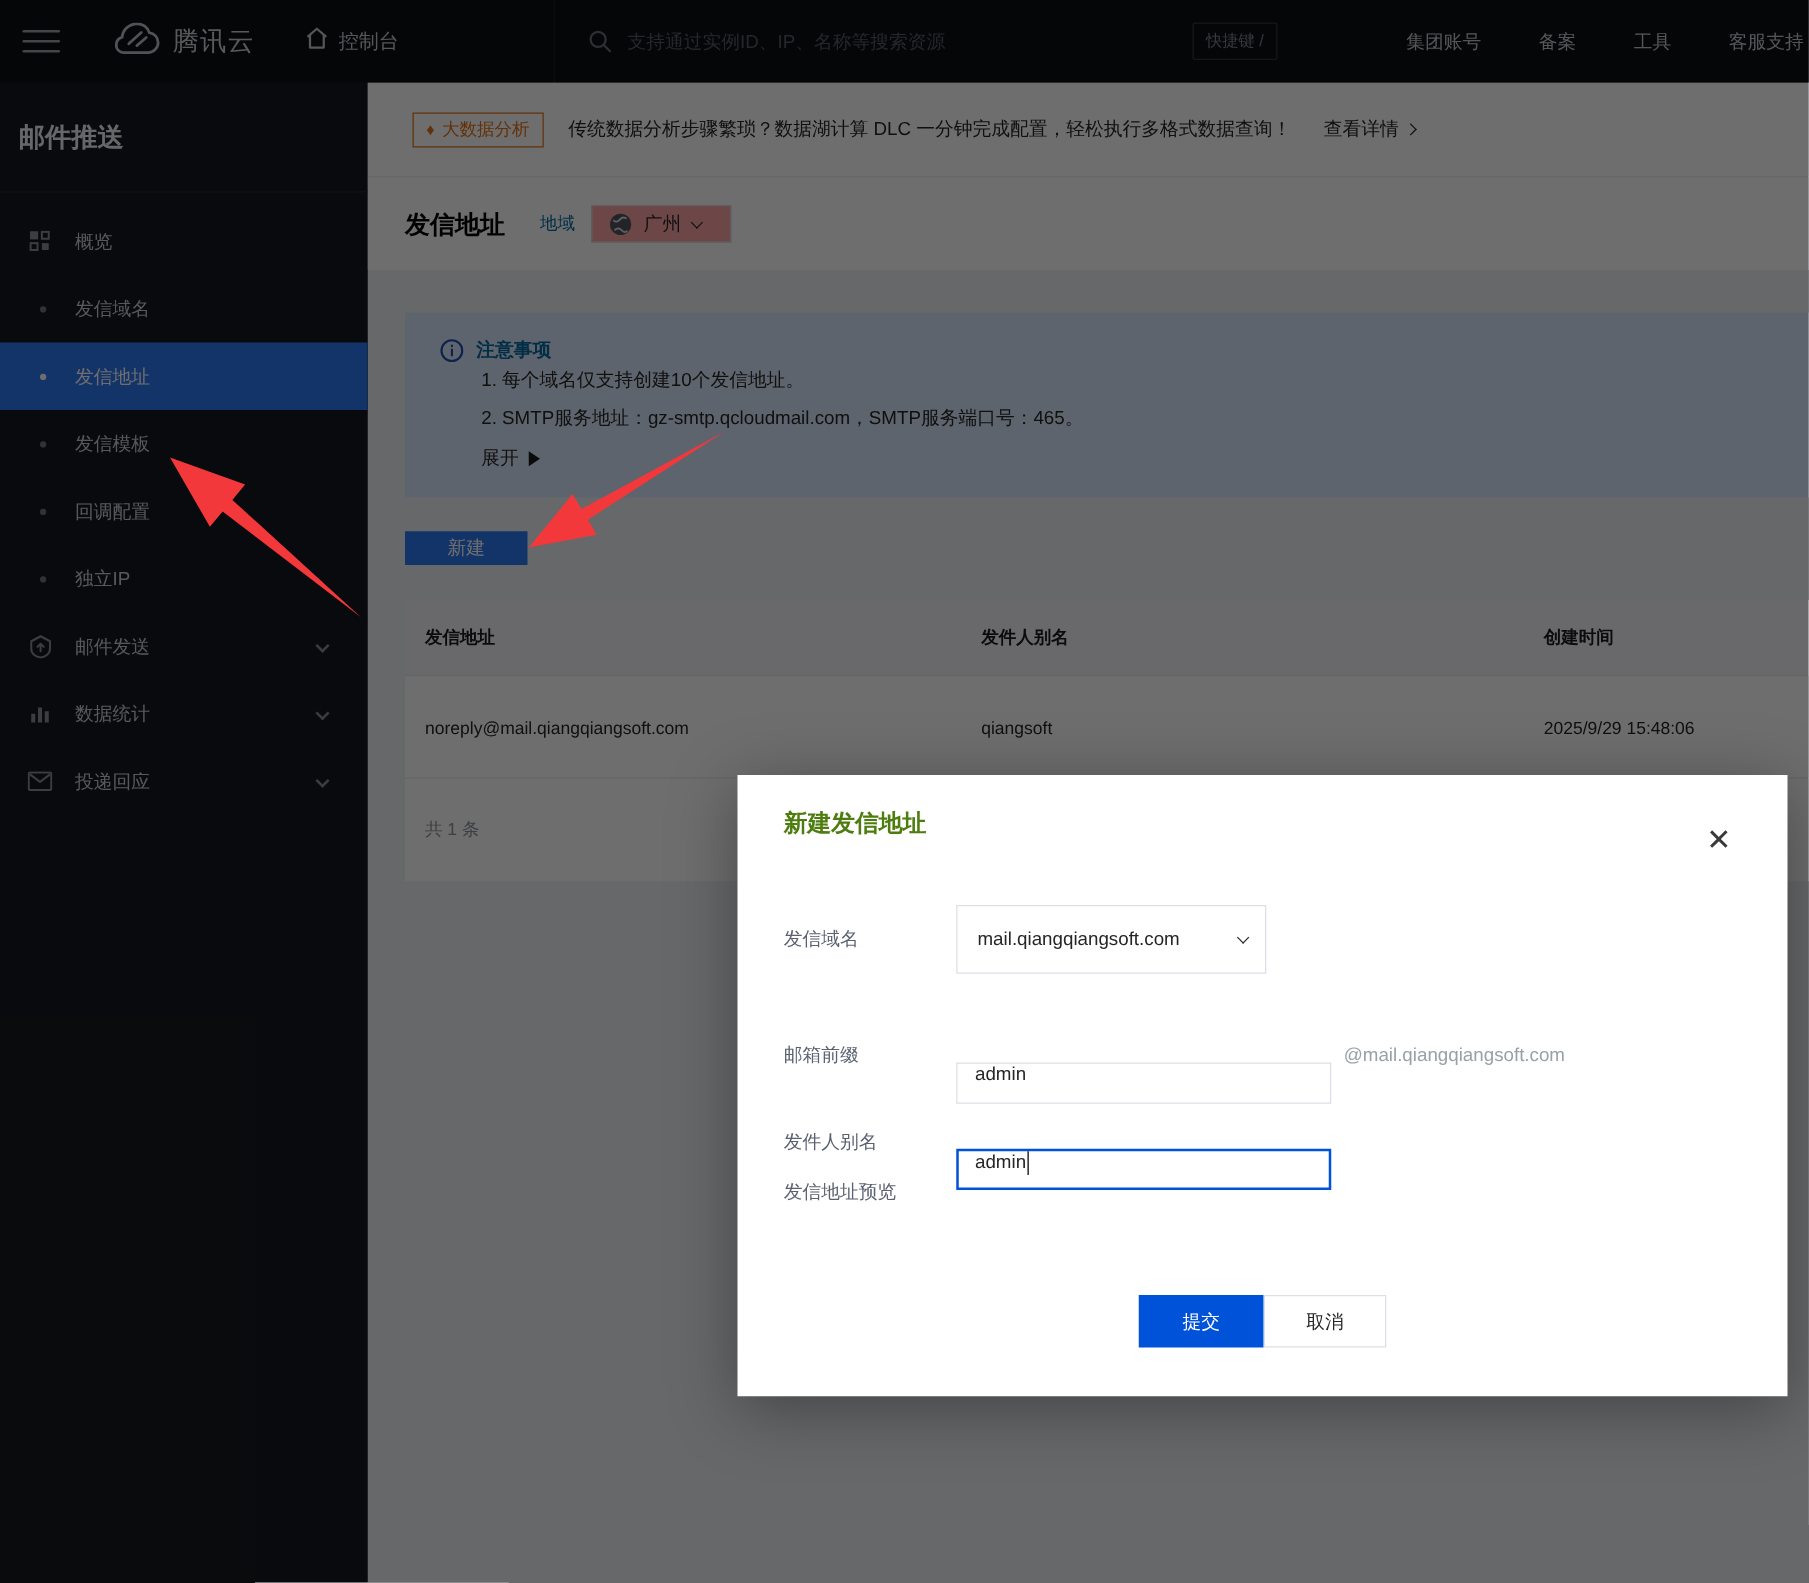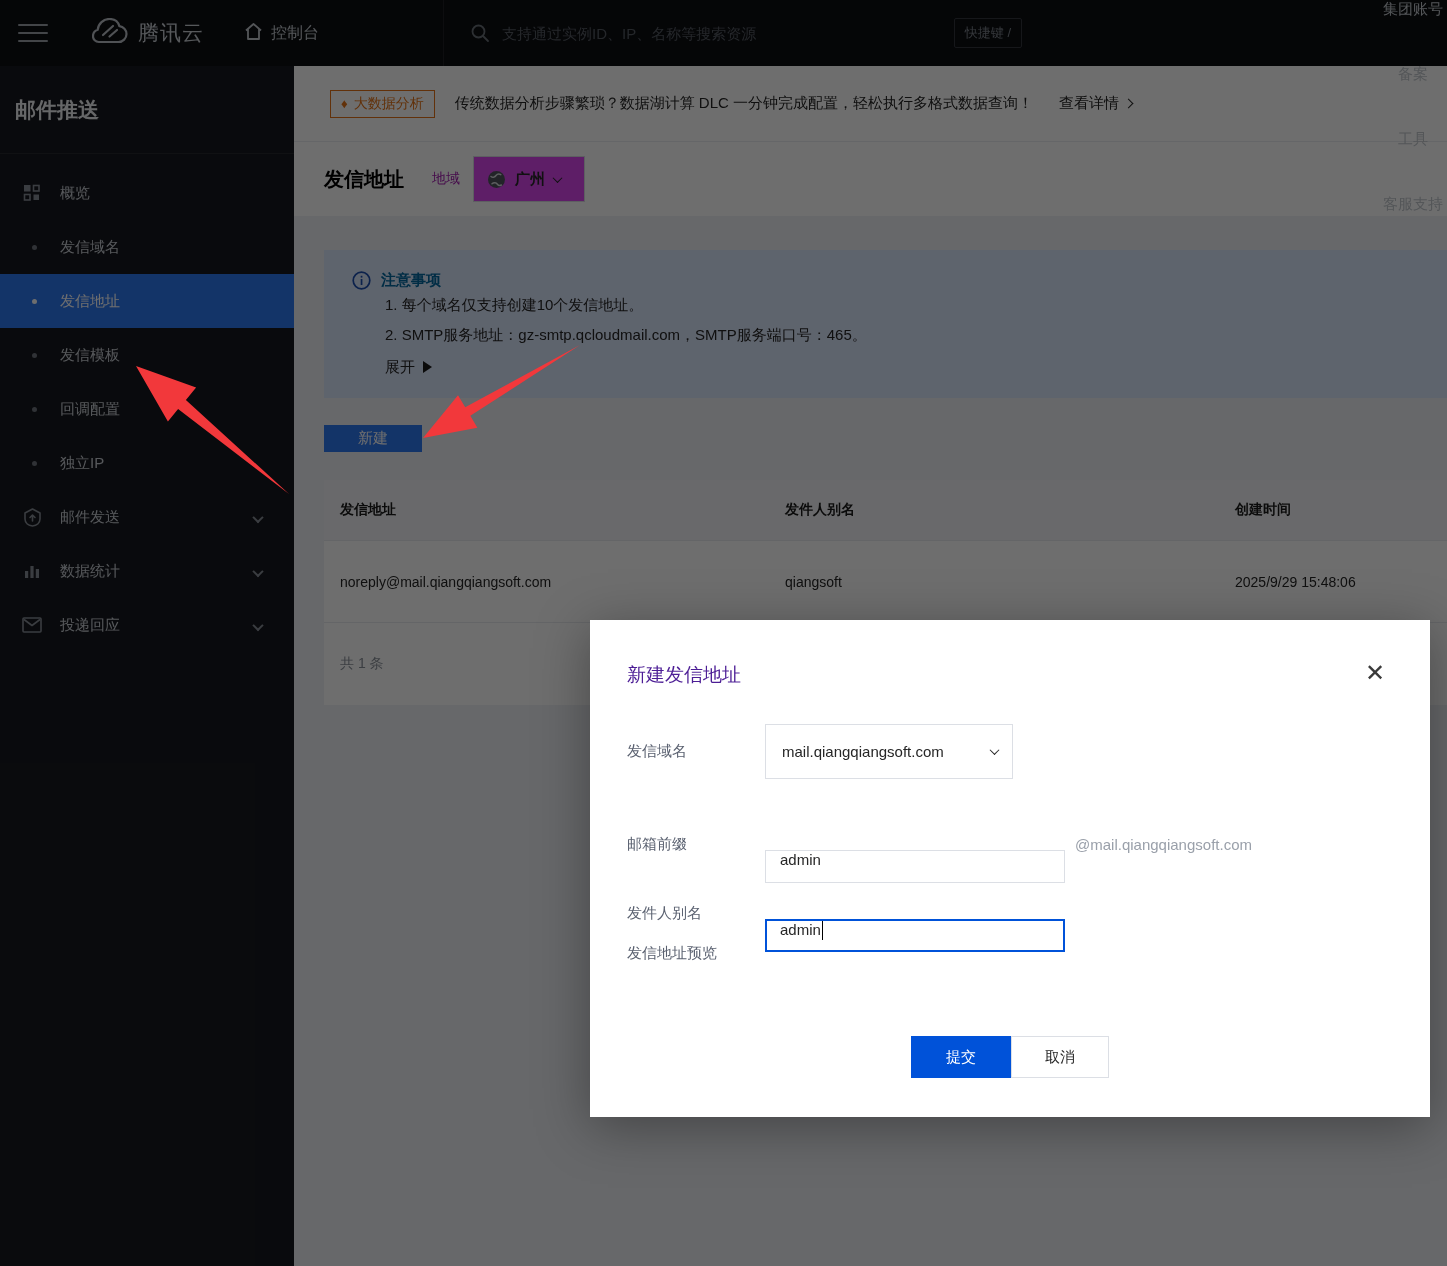--- a/index.html
+++ b/index.html
@@ -12,21 +12,21 @@
   .tb-burger { margin-left:16px; width:34px; height:26px; display:flex; flex-direction:column; justify-content:space-between; padding:4px 2px; cursor:pointer; }
   .tb-burger span { display:block; height:2px; background:#9ba1a8; border-radius:1px; }
   .tb-logo { margin-left:42px; display:flex; align-items:center; gap:10px; color:#c9ced4; }
   .tb-logo .brand-text { font-size:21px; letter-spacing:1px; }
   .tb-console { margin-left:40px; display:flex; align-items:center; gap:8px; color:#c2c7cd; font-size:16px; cursor:pointer; }
   .tb-search { position:absolute; left:443px; top:0; width:592px; height:66px; border-left:1px solid rgba(255,255,255,0.08); display:flex; align-items:center; }
   .tb-search svg { margin-left:26px; flex:none; }
   .tb-search input { flex:1; margin-left:12px; background:transparent; border:none; outline:none; color:#b9bec5; font-size:15px; font-family:inherit; }
   .tb-search input::placeholder { color:#565b63; }
   .tb-shortcut { flex:none; margin-right:13px; border:1px solid #33373d; color:#7d838b; font-size:13px; padding:5px 10px; border-radius:2px; white-space:nowrap; }
-  .tb-menu { position:absolute; right:0; top:0; height:66px; display:flex; align-items:center; gap:46px; padding-right:4px;flex-direction:column; }
+  .tb-menu { position:absolute; right:0; top:0; height:66px; display:flex; align-items:center; gap:46px; padding-right:4px; }
   .tb-menu .tb-item { color:#c2c7cd; font-size:15px; white-space:nowrap; cursor:pointer; }
 
   
   .sidebar { position:absolute; left:0; top:66px; width:294px; bottom:0; background:#17191e; z-index:10; }
   .sb-title { height:88px; display:flex; align-items:center; padding-left:15px; color:#edeff2; font-size:21px; font-weight:bold; border-bottom:1px solid #26282e; }
   .sb-menu { padding-top:12px; }
   .sb-row { height:54px; display:flex; align-items:center; position:relative; cursor:pointer; color:#c7ccd3; font-size:15px; }
   .sb-row .sb-ico { position:absolute; left:22px; width:20px; height:20px; display:flex; align-items:center; justify-content:center; color:#878d96; }
   .sb-row .sb-label { margin-left:60px; }
   .sb-row .sb-dot { position:absolute; left:32px; width:5px; height:5px; border-radius:50%; background:#6f757e; }
@@ -40,22 +40,22 @@
   
   .main { position:absolute; left:294px; top:66px; right:0; bottom:0; background:#eef1f5; }
   .banner { height:76px; background:#ffffff; border-bottom:1px solid #ebedf0; display:flex; align-items:center; }
   .promo-tag { margin-left:36px; display:flex; align-items:center; gap:6px; border:1px solid #e37318; color:#e37318; font-size:14px; padding:4px 10px; white-space:nowrap; }
   .banner-text { margin-left:20px; font-size:15px; color:#262626; white-space:nowrap; }
   .banner-link { margin-left:26px; font-size:15px; color:#262626; display:flex; align-items:center; gap:6px; cursor:pointer; white-space:nowrap; }
   .banner-link .chev-r { width:7px; height:7px; border-right:1.5px solid #262626; border-top:1.5px solid #262626; transform:rotate(45deg); display:inline-block; }
 
   .page-header { height:74px; background:#ffffff; display:flex; align-items:center; }
   .page-title { margin-left:30px; font-size:20px; font-weight:bold; color:#000000; }
-  .region-label { margin-left:28px; font-size:14px; color:#a21caf; }
-  .region-select { margin-left:13px; height:46px; min-width:112px; border:1px solid #d8dbe0; display:flex; align-items:center; padding:0 14px 0 13px; gap:9px; cursor:pointer; background:#d946ef;font-weight:bold; }
+  .region-label { margin-left:28px; font-size:14px; color:#0369a1; }
+  .region-select { margin-left:13px; height:30px; min-width:112px; border:1px solid #d8dbe0; display:flex; align-items:center; padding:0 14px 0 13px; gap:9px; cursor:pointer; background:#fca5a5; }
   .region-select .rg-txt { font-size:15px; color:#262626; }
   .region-select .chev { width:7px; height:7px; border-width:1.5px; color:#262626; }
 
   .notice { margin:34px 0 0 30px; background:#dbe7fd; padding:21px 20px 16px 28px; }
   .notice-head { display:flex; align-items:center; gap:10px; }
   .notice-title { font-size:15px; font-weight:bold; color:#0369a1; }
   .notice-item { margin-left:33px; font-size:15px; color:#262626; line-height:30px; }
   .notice-item:first-of-type { margin-top:8px; }
   .notice-expand { margin-left:33px; margin-top:2px; font-size:15px; color:#262626; display:flex; align-items:center; gap:8px; cursor:pointer; line-height:30px; }
   .tri-right { width:0; height:0; border-left:9px solid #1a1a1a; border-top:6px solid transparent; border-bottom:6px solid transparent; display:inline-block; }
@@ -67,21 +67,21 @@
   .t-head { height:60px; background:#f3f4f7; }
   .t-head .t-cell { font-size:14px; font-weight:bold; color:#1a1a1a; }
   .t-cell { padding-left:16px; }
   .t-row { height:82px; border-top:1px solid #e7eaee; font-size:14px; color:#262626; }
   .t-pager { height:83px; border-top:1px solid #e7eaee; display:flex; align-items:center; }
   .t-pager span { margin-left:16px; font-size:14px; color:#8a9099; }
 
   
   .overlay { position:absolute; left:0; top:0; right:0; bottom:0; background:rgba(0,0,0,0.57); z-index:40; }
   .modal { position:absolute; left:590px; top:620px; width:840px; height:497px; background:#ffffff; box-shadow:0 10px 50px rgba(0,0,0,0.35); z-index:50; }
-  .modal-title { position:absolute; left:37px; top:42px; font-size:19px; font-weight:normal; color:#4c1d95; }
+  .modal-title { position:absolute; left:37px; top:26px; font-size:19px; font-weight:bold; color:#4d7c0f; }
   .modal-close { position:absolute; right:42px; top:40px; width:26px; height:26px; cursor:pointer; color:#3a3a3a; font-size:24px; line-height:26px; text-align:center; }
   .m-row { position:absolute; left:37px; display:flex; align-items:center; }
   .m-label { width:138px; font-size:15px; color:#5a6170; flex:none; }
   .m-select { width:248px; height:55px; border:1px solid #dcdfe5; display:flex; align-items:center; padding:0 14px 0 16px; cursor:pointer; }
   .m-select .sel-txt { flex:1; font-size:15px; color:#262626; }
   .m-select .chev { width:7px; height:7px; border-width:1.5px; color:#262626; }
   .m-input { width:300px; height:33px; border:1px solid #dcdfe5; display:flex; align-items:flex-start; padding:0 14px; font-size:15px; color:#262626; background:#fff;margin-top:44px; }
   .m-input.focused { border:2px solid #0052d9; padding:0 13px; }
   .m-input.disabled { background:#f1f3f6; border-color:#e4e7ec; color:#a9b0ba; }
   .caret { width:1px; height:19px; background:#000; margin-left:1px; }

